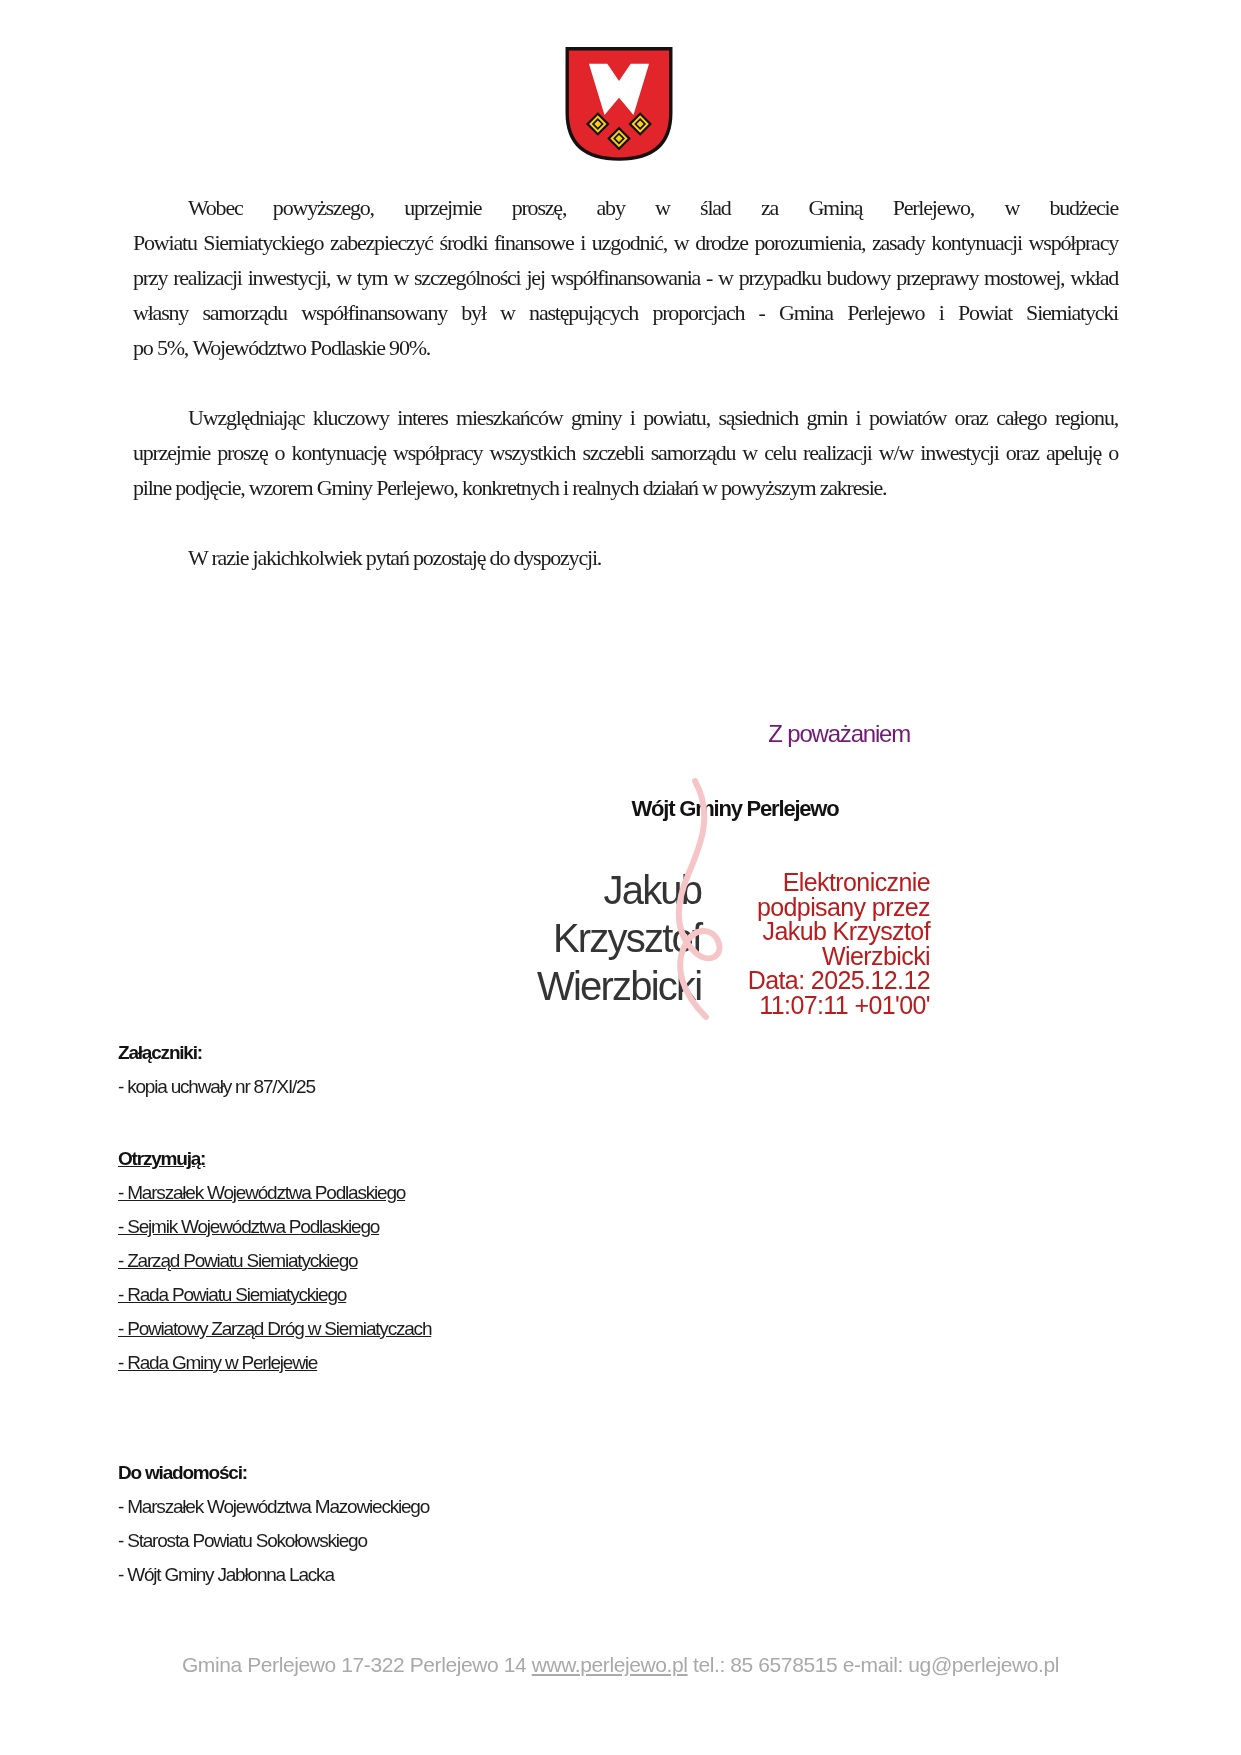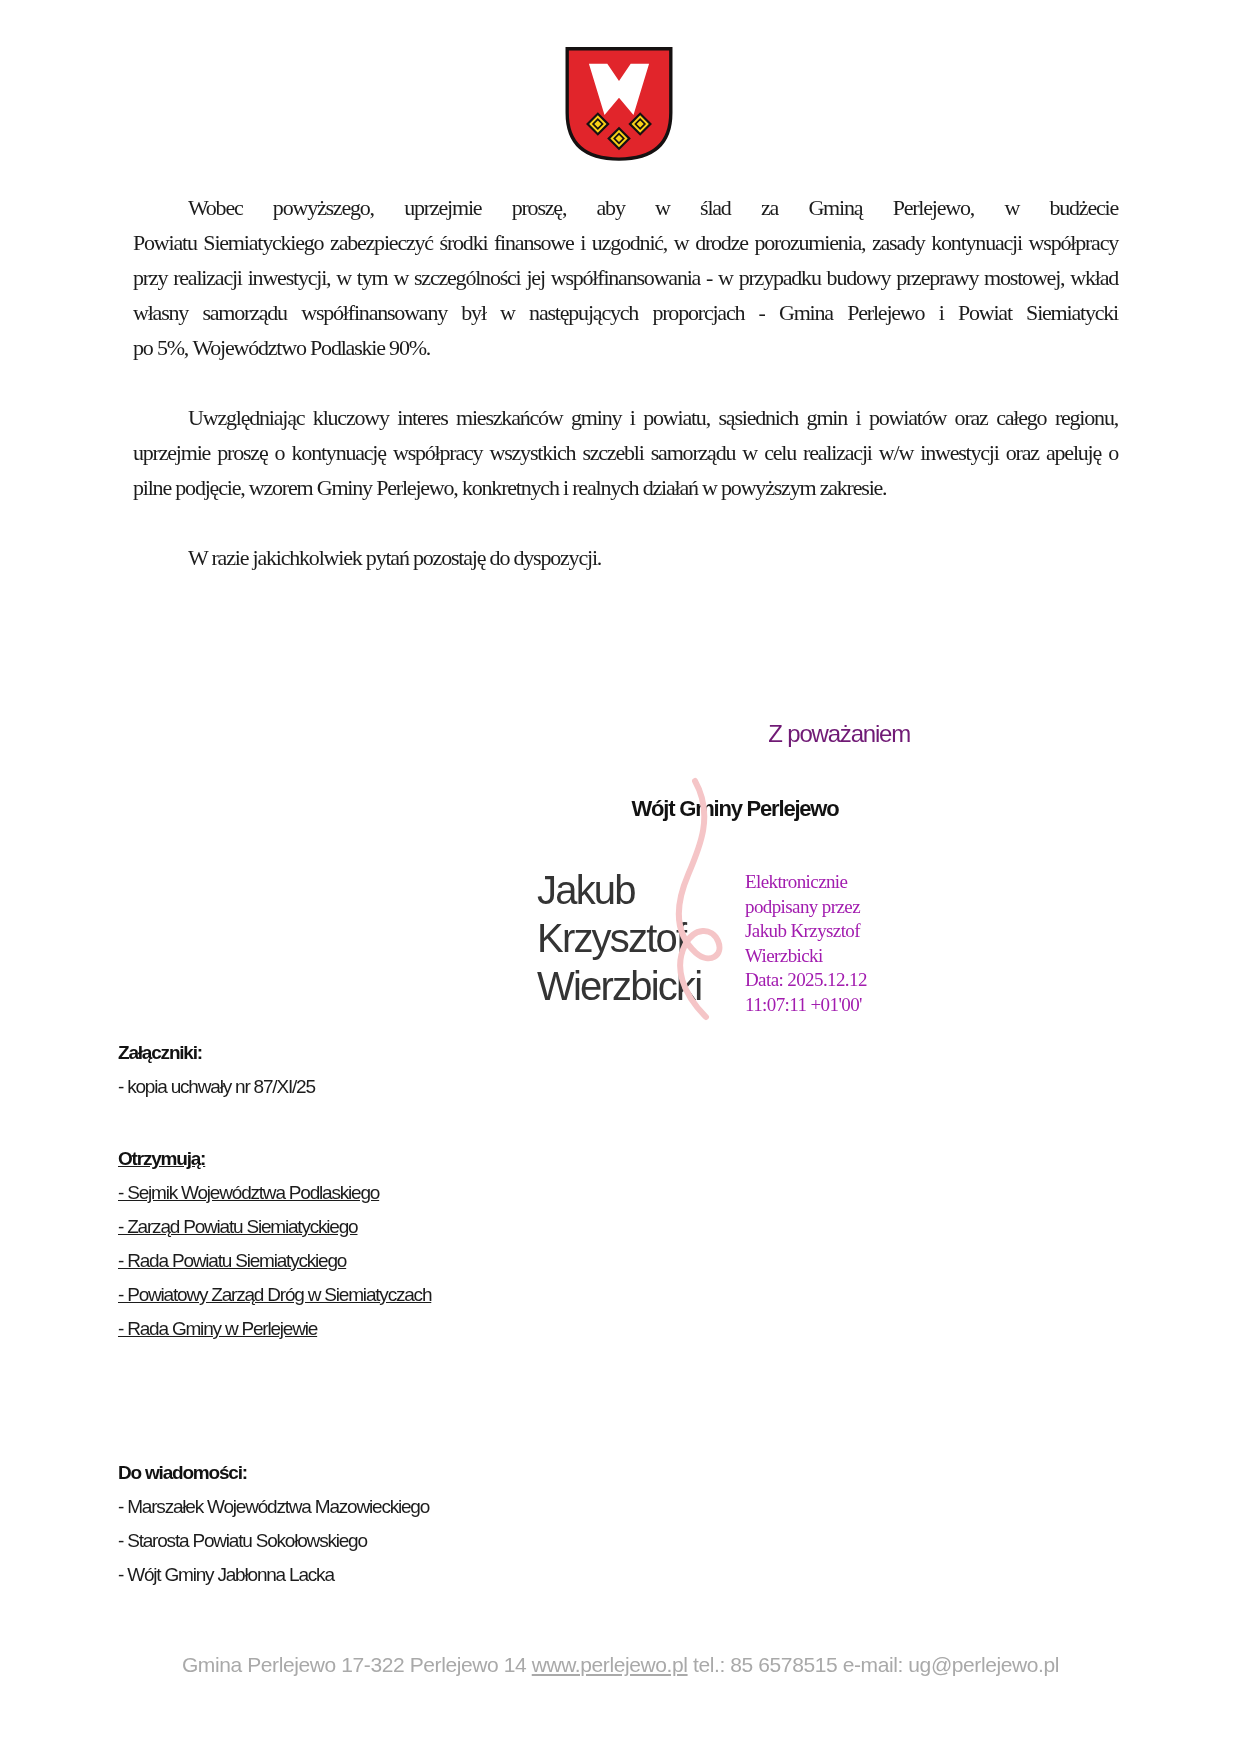--- a/index.html
+++ b/index.html
@@ -20,30 +20,30 @@
   }
   .bodytext p{margin:0 0 35px 0;text-indent:55px;}
   .closing{
     position:absolute;left:560px;top:716px;width:350px;
     font-size:24px;line-height:35px;letter-spacing:-1.2px;text-align:right;color:#701a75;
   }
   .signer-title{
     position:absolute;left:560px;top:791px;width:350px;
     font-size:22px;line-height:35px;letter-spacing:-1.2px;font-weight:700;text-align:center;color:#121212;
   }
-  .sig-block{position:absolute;left:537px;top:766px;width:400px;height:260px;}
+  .sig-block{position:absolute;left:537px;top:766px;width:400px;height:260px;text-align:right;}
   .sig-name{
     position:absolute;left:0;top:100px;
     font-size:40px;line-height:48px;letter-spacing:-1.8px;
     color:#343434;white-space:nowrap;
   }
   .sig-flourish{position:absolute;left:111px;top:9px;width:100px;height:250px;}
   .sig-esign{
     position:absolute;left:208px;top:104px;width:185px;
-    font-size:19px;line-height:24.5px;letter-spacing:-0.6px;color:#a21caf;font-family:Liberation Serif, serif;
+    font-size:25px;line-height:24.5px;letter-spacing:-0.6px;color:#b91c1c;
   }
   .section{
     position:absolute;left:118px;width:700px;
     font-size:19px;line-height:34px;letter-spacing:-1.2px;color:#1c1c1c;
   }
   .section .heading{font-weight:700;color:#121212;}
   .sec-attachments{top:1036px;}
   .sec-recipients{top:1142px;text-decoration:underline;}
   .sec-cc{top:1456px;}
   .footer{
@@ -103,20 +103,21 @@
     </div>
   </div>
 
   <div class="section sec-attachments">
     <div class="heading">Załączniki:</div>
     <div>- kopia uchwały nr 87/XI/25</div>
   </div>
 
   <div class="section sec-recipients">
     <div class="heading">Otrzymują:</div>
+    <div>- Marszałek Województwa Podlaskiego</div>
     <div>- Sejmik Województwa Podlaskiego</div>
     <div>- Zarząd Powiatu Siemiatyckiego</div>
     <div>- Rada Powiatu Siemiatyckiego</div>
     <div>- Powiatowy Zarząd Dróg w Siemiatyczach</div>
     <div>- Rada Gminy w Perlejewie</div>
   </div>
 
   <div class="section sec-cc">
     <div class="heading">Do wiadomości:</div>
     <div>- Marszałek Województwa Mazowieckiego</div>

